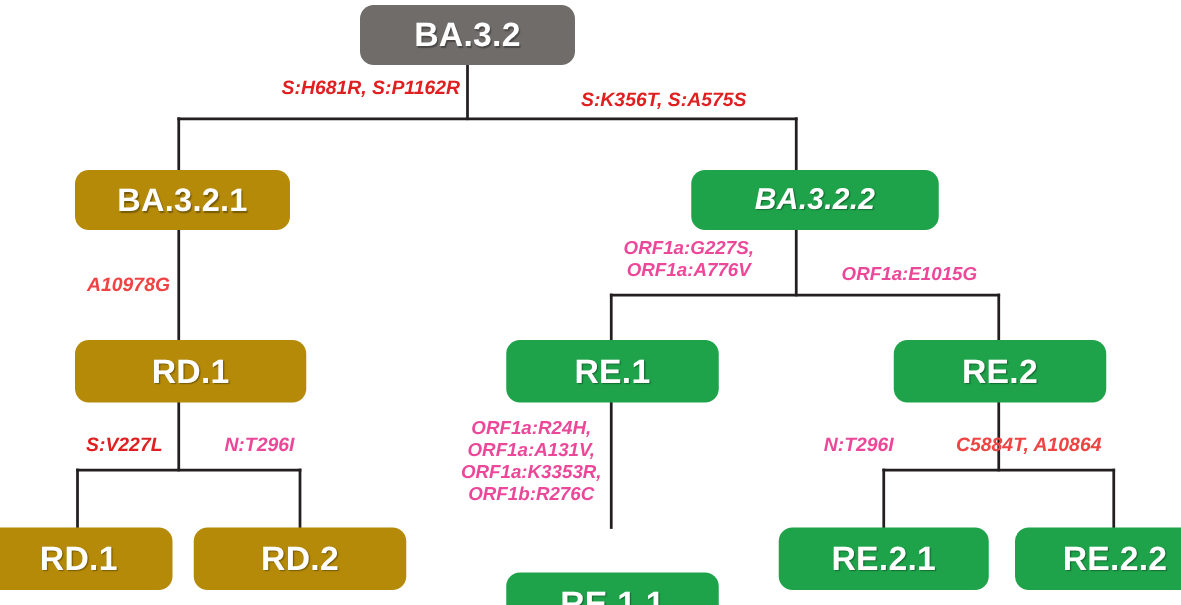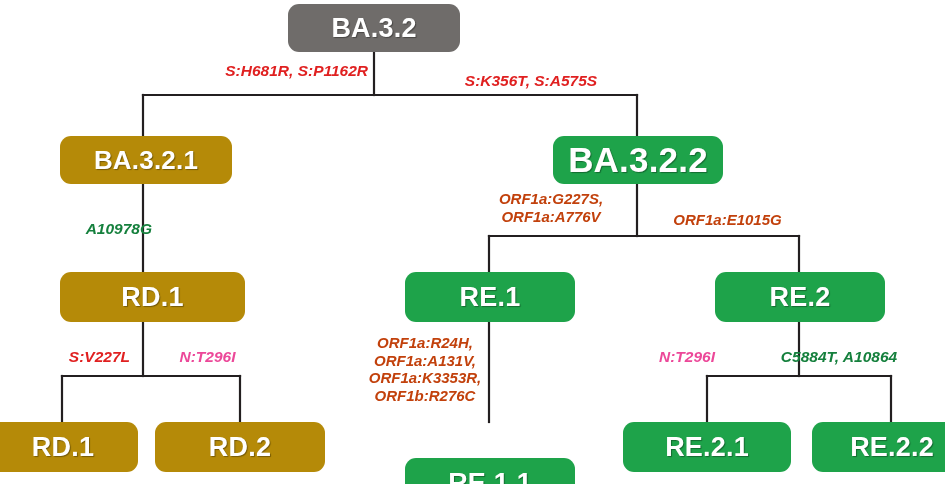--- a/index.html
+++ b/index.html
@@ -42,22 +42,22 @@
   .mut {
     position: absolute;
     font-style: italic;
     font-weight: bold;
     line-height: 1.18;
     white-space: pre;
     z-index: 4;
   }
   .mut-red    { color: #e02020; }
   .mut-blue   { color: #ec4899; }
-  .mut-purple { color: #c2410c; }
-  .mut-gray   { color: #15803d; padding-left: 16px; }
+  .mut-purple { color: #ec4899; }
+  .mut-gray   { color: #ef4444; }
   .align-right { text-align: right; }
   .align-left  { text-align: center; }
 </style>
 </head>
 <body>
 
 <div id="canvas">
 
   <svg id="edges" viewBox="0 0 945 484" xmlns="http://www.w3.org/2000/svg">
       <path d="M 374 52 L 374 95" stroke="#231f20" stroke-width="2.2" fill="none" stroke-linecap="square"></path>
@@ -76,21 +76,21 @@
       <path d="M 489 322 L 489 422" stroke="#231f20" stroke-width="2.2" fill="none" stroke-linecap="square"></path>
       <path d="M 799 322 L 799 376" stroke="#231f20" stroke-width="2.2" fill="none" stroke-linecap="square"></path>
       <path d="M 707 376 L 891 376" stroke="#231f20" stroke-width="2.2" fill="none" stroke-linecap="square"></path>
       <path d="M 707 376 L 707 422" stroke="#231f20" stroke-width="2.2" fill="none" stroke-linecap="square"></path>
       <path d="M 891 376 L 891 422" stroke="#231f20" stroke-width="2.2" fill="none" stroke-linecap="square"></path>
     </svg>
 
   <div id="node-layer">
       <div class="node node-gray" style="left: 288px; top: 4px; width: 172px; height: 48px; font-size: 27px;">BA.3.2</div>
       <div class="node node-gold" style="left: 60px; top: 136px; width: 172px; height: 48px; font-size: 26px;">BA.3.2.1</div>
-      <div class="node node-green" style="left: 553px; top: 136px; width: 170px; height: 48px; font-size: 35px;">BA.3.2.2</div>
+      <div class="node node-green" style="left: 553px; top: 136px; width: 198px; height: 48px; font-size: 24px; font-style: italic;">BA.3.2.2</div>
       <div class="node node-gold" style="left: 60px; top: 272px; width: 185px; height: 50px; font-size: 27px;">RD.1</div>
       <div class="node node-green" style="left: 405px; top: 272px; width: 170px; height: 50px; font-size: 27px;">RE.1</div>
       <div class="node node-green" style="left: 715px; top: 272px; width: 170px; height: 50px; font-size: 27px;">RE.2</div>
       <div class="node node-gold" style="left: -12px; top: 422px; width: 150px; height: 50px; font-size: 27px;">RD.1</div>
       <div class="node node-gold" style="left: 155px; top: 422px; width: 170px; height: 50px; font-size: 27px;">RD.2</div>
       <div class="node node-green" style="left: 405px; top: 422px; width: 170px; height: 50px; font-size: 27px; margin-top: 36px;">RE.1.1</div>
       <div class="node node-green" style="left: 623px; top: 422px; width: 168px; height: 50px; font-size: 27px;">RE.2.1</div>
       <div class="node node-green" style="left: 812px; top: 422px; width: 160px; height: 50px; font-size: 27px;">RE.2.2</div>
     </div>
   <div id="label-layer">

